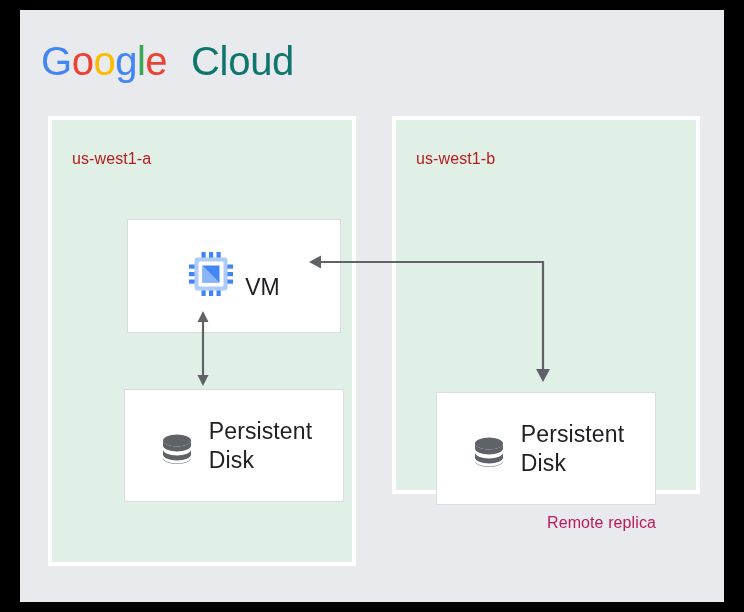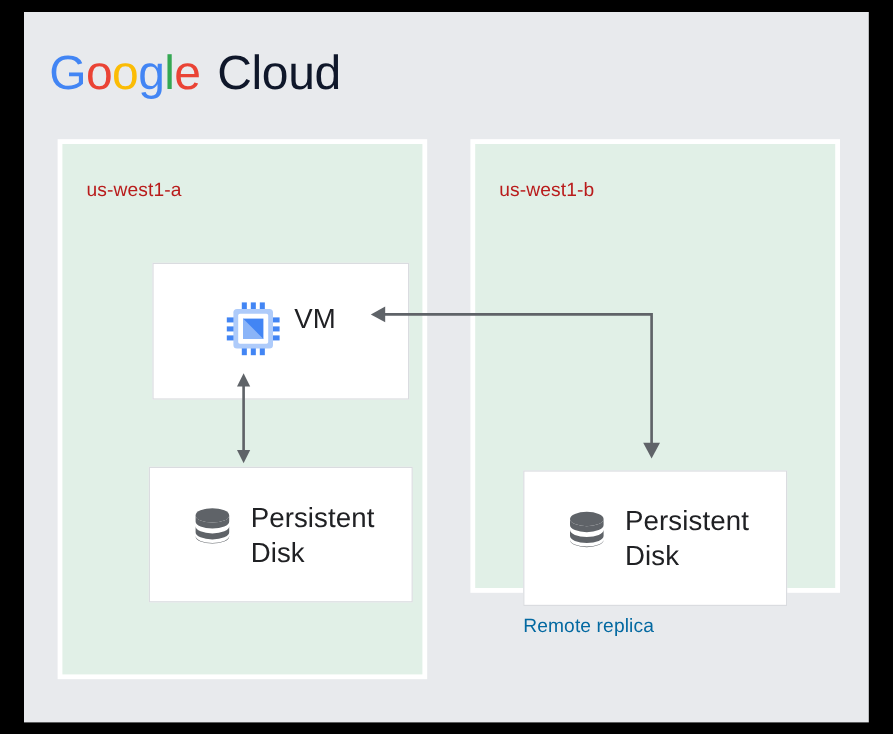--- a/index.html
+++ b/index.html
@@ -53,22 +53,22 @@
     line-height: 1;
     display: inline-block;
   }
   #brand-logo .g-word span { display: inline-block; }
   .gl-blue   { color: #4285F4; }
   .gl-red    { color: #EA4335; }
   .gl-yellow { color: #FBBC05; }
   .gl-green  { color: #34A853; }
   #brand-logo .cloud-word {
     font-size: 40px;
-    color: #0f172a;
-    margin-left: 14px;
+    color: #0f766e;
+    margin-left: 24px;
     letter-spacing: -0.3px;
     line-height: 1;
     display: inline-block;
   }
 
   
   .zone {
     position: absolute;
     background: #FFFFFF;
     padding: 4px;
@@ -99,43 +99,43 @@
     position: absolute;
     background: #FFFFFF;
     border: 1px solid #DADCE0;
     box-sizing: border-box;
     display: flex;
     align-items: center;
     justify-content: center;
   }
   .card-row {
     display: flex;
-    align-items: flex-start;
+    align-items: flex-end;
     gap: 11px;
   }
   .card-label {
     font-size: 23px;
     color: #202124;
     line-height: 1.22;
     letter-spacing: 0.1px;
     white-space: pre-line;
   }
 
   #card-vm          { left: 75px;  top: 99px;  width: 214px; height: 114px; }
   #card-pd-primary  { left: 72px;  top: 269px; width: 220px; height: 113px; }
   #card-pd-replica  { left: 40px;  top: 272px; width: 220px; height: 113px; }
 
   .replica-caption {
     position: absolute;
     left: 40px;
     top: 394px;
     width: 220px;
-    text-align: left;
+    text-align: right;
     font-size: 16px;
-    color: #0369a1;
+    color: #be185d;
     letter-spacing: 0.1px;
   }
 
   
   .icon { flex: 0 0 auto; display: block; }
 
   
   #connectors {
     position: absolute;
     left: 0;

